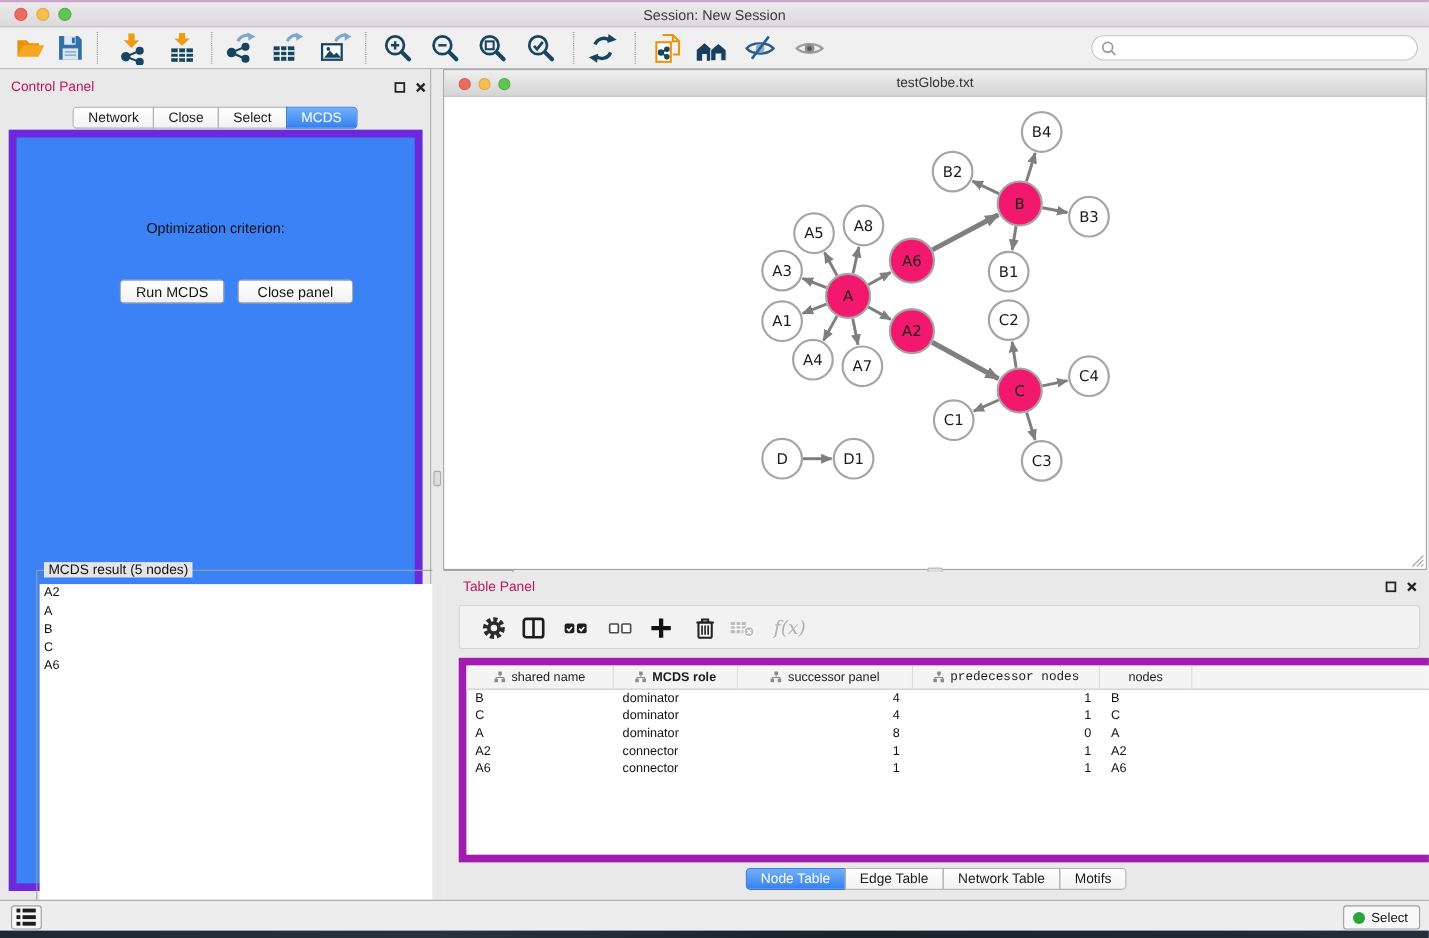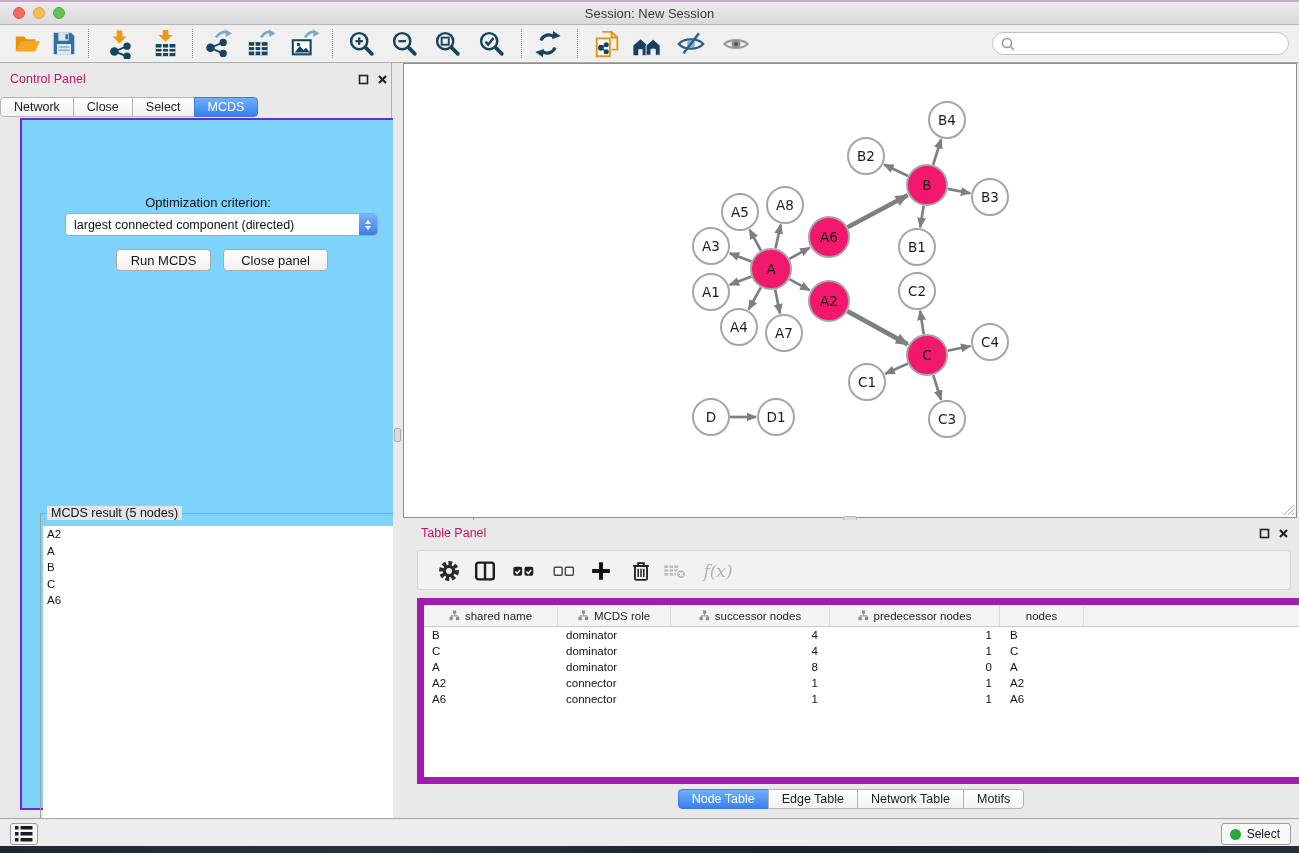--- a/index.html
+++ b/index.html
@@ -18,21 +18,21 @@
   #search-input{border:none;outline:none;flex:1;font-size:12px;background:transparent;height:18px}
   
   #control-panel{left:0;top:63px;width:392px;height:755px;background:#E9E9E9;border-right:1px solid #AFAFAF}
   .panel-title{position:absolute;font-size:12.5px;color:#be185d}
   .mini-btn{position:absolute;width:13px;height:13px;display:flex;align-items:center;justify-content:center}
   .seg-tabs{display:flex}
   .seg-tab{height:20px;background:linear-gradient(#FFFFFF,#F2F2F2);border:1px solid #B3B3B3;margin-left:-1px;font-size:12.5px;color:#1C1C1C;display:flex;align-items:center;justify-content:center;padding:0 13px}
   .seg-tab.first{border-radius:4px 0 0 4px;margin-left:0}
   .seg-tab.last{border-radius:0 4px 4px 0}
   .seg-tab.active{background:linear-gradient(#6FB0FB,#3880EE);border-color:#3E7ADF;color:#fff}
-  #cp-inner{left:20px;top:55px;width:376px;height:692px;background:#7dd3fc;border:2px solid #6d28d9}
+  #cp-inner{left:8px;top:55px;width:376px;height:692px;background:#3b82f6;border:7px solid #6d28d9}
   #opt-label{left:0;top:75px;width:100%;text-align:center;font-size:13px;color:#111}
   #criterion-select{left:43px;top:93px;width:313px;height:23px;background:#fff;border:1px solid #A6A6A6;border-radius:4px;display:flex;align-items:center}
   #criterion-value{flex:1;font-size:12.5px;color:#111;padding-left:8px;white-space:nowrap;overflow:hidden}
   #select-stepper{width:18px;height:21px;border-radius:0 3px 3px 0;background:linear-gradient(#7CB3FA,#3E7DE8);display:flex;flex-direction:column;align-items:center;justify-content:center;gap:2px}
   .chev-up{width:0;height:0;border-left:3.5px solid transparent;border-right:3.5px solid transparent;border-bottom:4.5px solid #fff}
   .chev-down{width:0;height:0;border-left:3.5px solid transparent;border-right:3.5px solid transparent;border-top:4.5px solid #fff}
   .push-btn{position:absolute;top:129px;height:22px;background:linear-gradient(#FFFFFF,#F1F1F1);border:1px solid #ACACAC;border-radius:4px;font-size:13px;color:#141414;display:flex;align-items:center;justify-content:center}
   #result-group{left:18px;top:393px;width:434px;height:342px;border:1px solid #9F9F9F}
   #result-legend{position:absolute;top:-8px;left:6px;background:#E5E5E5;padding:0 4px;font-size:12.5px;color:#111}
   #result-list{position:absolute;left:2px;right:2px;top:12px;bottom:2px;background:#fff;overflow:hidden}
@@ -252,37 +252,30 @@
   <div class="mini-btn" style="left:357px;top:10px">
     <svg width="11" height="11">
         <rect x="1.5" y="1.5" width="8" height="8" fill="none" stroke="#222" stroke-width="1.6"></rect>
       </svg>
   </div>
   <div class="mini-btn" style="left:376px;top:10px">
     <svg width="11" height="11">
         <path d="M2 2 L9 9 M9 2 L2 9" stroke="#222" stroke-width="2.2"></path>
       </svg>
   </div>
-  <div class="abs" style="left:0;top:34px;width:100%;display:flex;justify-content:flex-start">
+  <div class="abs" style="left:0;top:34px;width:100%;display:flex;justify-content:center">
     <div class="seg-tabs" id="cp-tabs">
         <div class="seg-tab first">Network</div>
         <div class="seg-tab">Close</div>
         <div class="seg-tab">Select</div>
         <div class="seg-tab last active">MCDS</div>
       </div>
   </div>
   <div id="cp-inner" class="abs">
     <div id="opt-label" class="abs">Optimization criterion:</div>
-    <div id="criterion-select" class="abs">
-      <span id="criterion-value">largest connected component (directed)</span>
-      <span id="select-stepper">
-          <span class="chev-up"></span>
-          <span class="chev-down"></span>
-        </span>
-    </div>
     <div class="push-btn" style="left:94px;width:95px">Run MCDS</div>
     <div class="push-btn" style="left:201px;width:105px">Close panel</div>
     <div id="result-group" class="abs">
       <div id="result-legend">MCDS result (5 nodes)</div>
       <div id="result-list">
         <div id="result-items">
             <div class="result-item">A2</div>
             <div class="result-item">A</div>
             <div class="result-item">B</div>
             <div class="result-item">C</div>
@@ -292,20 +285,26 @@
       </div>
     </div>
   </div>
 </div>
 
 <div id="v-divider" class="abs">
   <div id="v-divider-handle"></div>
 </div>
 
 <div id="network-window" class="abs">
+  <div id="nw-titlebar" class="abs">
+    <span class="nwlight" style="left:13px;background:#EE6B5F;border:1px solid #DA5A50"></span>
+    <span class="nwlight" style="left:31px;background:#F5BE4E;border:1px solid #DFA93E"></span>
+    <span class="nwlight" style="left:49px;background:#61C454;border:1px solid #51AD44"></span>
+    <div id="nw-title" class="abs">testGlobe.txt</div>
+  </div>
   <div id="network-canvas" class="abs">
     <svg id="graph-svg" width="892" height="429">
         <defs>
           <marker id="arrM" markerUnits="userSpaceOnUse" markerWidth="11" markerHeight="9" refX="9.5" refY="4.5" orient="auto">
             <path d="M0 0 L10.5 4.5 L0 9 Z" fill="#7F7F7F"></path>
           </marker>
           <marker id="arrT" markerUnits="userSpaceOnUse" markerWidth="14" markerHeight="11" refX="12" refY="5.5" orient="auto">
             <path d="M0 0 L13.5 5.5 L0 11 Z" fill="#7F7F7F"></path>
           </marker>
         </defs>
@@ -464,43 +463,43 @@
           <svg width="11" height="11" viewBox="0 0 11 11">
             <g fill="#8A8A8A">
               <rect x="4" y="0.5" width="3.2" height="3.2"></rect>
               <rect x="0.5" y="7" width="3.2" height="3.2"></rect>
               <rect x="7" y="7" width="3.2" height="3.2"></rect>
             </g>
             <path d="M5.6 3.7 V5 M2.1 7 V5.9 H9 V7" fill="none" stroke="#8A8A8A" stroke-width="1"></path>
           </svg>
           <span>shared name</span>
         </div>
-        <div class="th" style="width: 113px;">
+        <div class="th" style="width: 113px; font-weight: bold;">
           <svg width="11" height="11" viewBox="0 0 11 11">
             <g fill="#8A8A8A">
               <rect x="4" y="0.5" width="3.2" height="3.2"></rect>
               <rect x="0.5" y="7" width="3.2" height="3.2"></rect>
               <rect x="7" y="7" width="3.2" height="3.2"></rect>
             </g>
             <path d="M5.6 3.7 V5 M2.1 7 V5.9 H9 V7" fill="none" stroke="#8A8A8A" stroke-width="1"></path>
           </svg>
           <span>MCDS role</span>
         </div>
         <div class="th" style="width: 159px;">
           <svg width="11" height="11" viewBox="0 0 11 11">
             <g fill="#8A8A8A">
               <rect x="4" y="0.5" width="3.2" height="3.2"></rect>
               <rect x="0.5" y="7" width="3.2" height="3.2"></rect>
               <rect x="7" y="7" width="3.2" height="3.2"></rect>
             </g>
             <path d="M5.6 3.7 V5 M2.1 7 V5.9 H9 V7" fill="none" stroke="#8A8A8A" stroke-width="1"></path>
           </svg>
-          <span>successor nodes</span>
-        </div>
-        <div class="th" style="width: 170px;">
+          <span>successor panel</span>
+        </div>
+        <div class="th" style="width: 170px; font-family: Liberation Mono, monospace;">
           <svg width="11" height="11" viewBox="0 0 11 11">
             <g fill="#8A8A8A">
               <rect x="4" y="0.5" width="3.2" height="3.2"></rect>
               <rect x="0.5" y="7" width="3.2" height="3.2"></rect>
               <rect x="7" y="7" width="3.2" height="3.2"></rect>
             </g>
             <path d="M5.6 3.7 V5 M2.1 7 V5.9 H9 V7" fill="none" stroke="#8A8A8A" stroke-width="1"></path>
           </svg>
           <span>predecessor nodes</span>
         </div>

